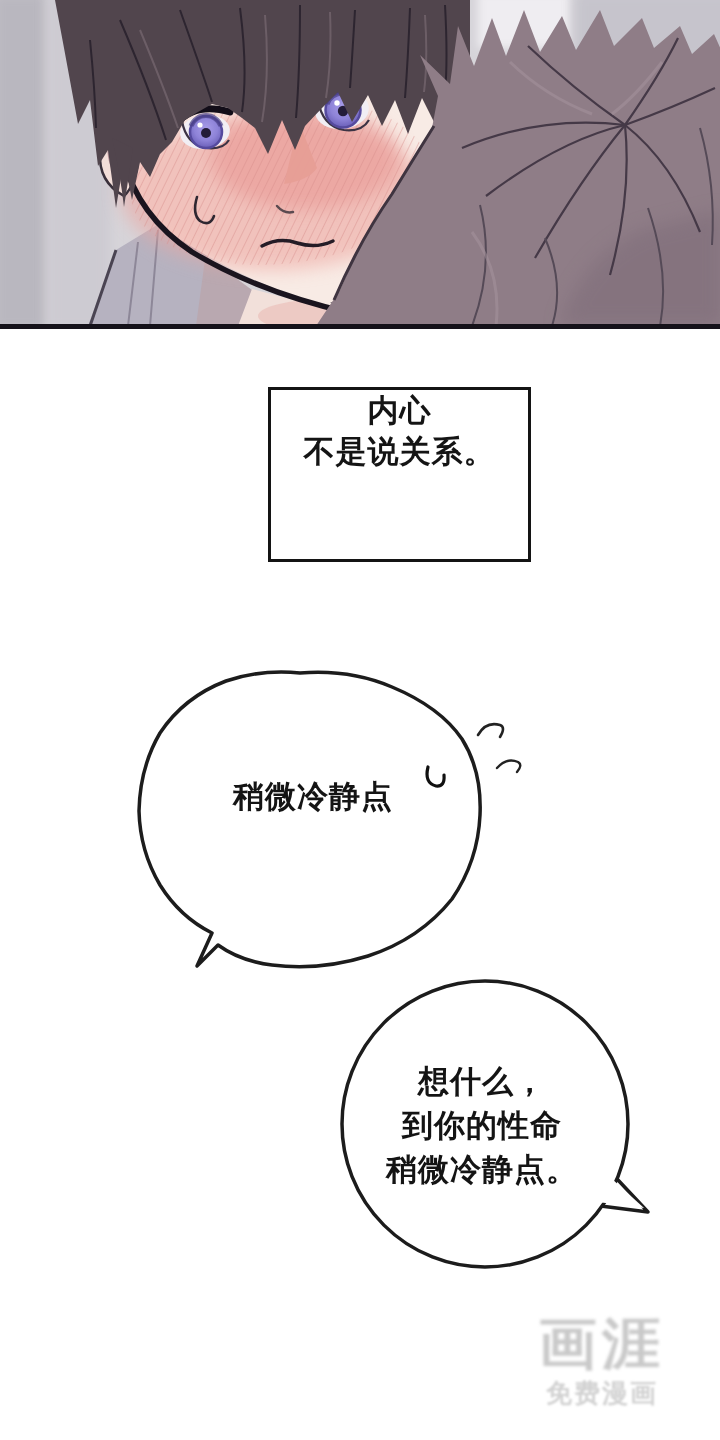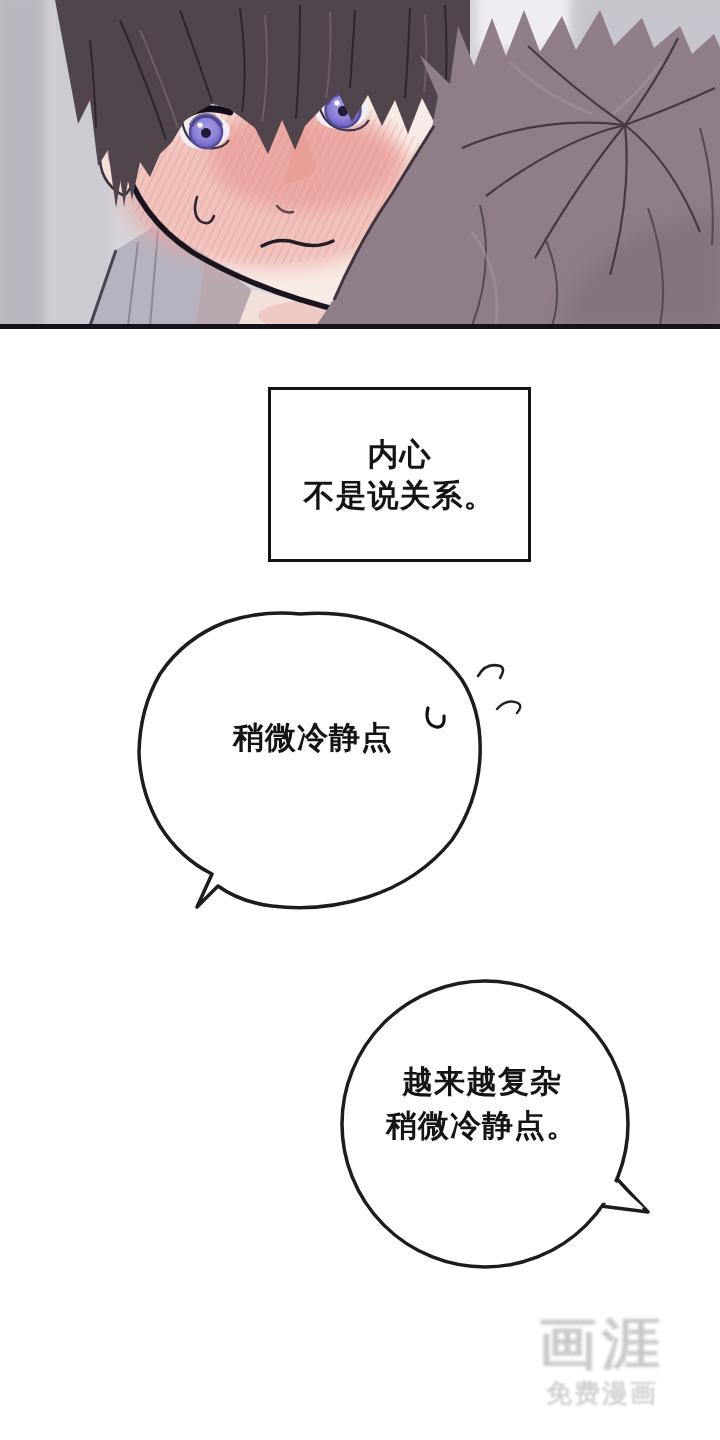--- a/index.html
+++ b/index.html
@@ -12,21 +12,21 @@
   }
   .panel{
     position:absolute;left:0;top:0;width:720px;height:324px;
     border-bottom:5px solid #15121a;
     overflow:hidden;
   }
   .panel svg{display:block;}
   .narration-box{
     position:absolute;left:268px;top:387px;width:257px;height:169px;
     background:#ffffff;border:3px solid #141414;
-    display:flex;flex-direction:column;align-items:center;justify-content:center;
+    display:flex;flex-direction:column;align-items:center;
     text-align:center;
   }
   .cjk-line{
     display:block;
     font-weight:700;color:#141414;
     font-size:31px;line-height:41px;
     letter-spacing:1px;white-space:nowrap;
   }
   .bubble-wrap{position:absolute;}
   .bubble-text{
@@ -183,21 +183,21 @@
         <path d="M334,300 Q360,240 392,194 Q414,158 434,126" stroke="#3f3440" stroke-width="3" fill="none"></path>
       </g>
     </svg>
   </div>
 
   <div class="narration-box">
     <span class="cjk-line">内心</span>
     <span class="cjk-line">不是说关系。</span>
   </div>
 
-  <div class="bubble-wrap" style="left:128px;top:604px;width:400px;height:320px;">
+  <div class="bubble-wrap" style="left:128px;top:663px;width:400px;height:320px;">
     <svg width="400" height="320" viewBox="0 0 400 320">
       <path d="M172,10
            Q222,6 264,24
            Q312,44 334,76
            Q354,108 352,152
            Q350,198 324,236
            Q292,276 240,293
            Q192,308 144,302
            Q112,298 90,282
            L69,303
@@ -220,21 +220,22 @@
     </div>
   </div>
 
   <div class="bubble-wrap" style="left:338px;top:976px;width:330px;height:300px;">
     <svg width="330" height="300" viewBox="0 0 330 300">
       <path d="M265,188 L310,236 L247,228 Z" fill="#ffffff" stroke="#1c1c1c" stroke-width="3.5" stroke-linejoin="round"></path>
       <circle cx="147" cy="148" r="143" fill="#ffffff" stroke="#1c1c1c" stroke-width="3.5"></circle>
       <path d="M262,192 L306,232 L252,225" fill="#ffffff" stroke="none"></path>
     </svg>
     <div class="bubble-text" style="left:4px;top:84px;width:280px;">
-      <span class="cjk-line">越来越复杂</span>
+      <span class="cjk-line">想什么，</span>
+      <span class="cjk-line">到你的性命</span>
       <span class="cjk-line">稍微冷静点。</span>
     </div>
   </div>
 
   <div class="watermark">
     <span class="watermark-logo">画涯</span>
     <span class="watermark-tagline">免费漫画</span>
   </div>
 
 </div>

